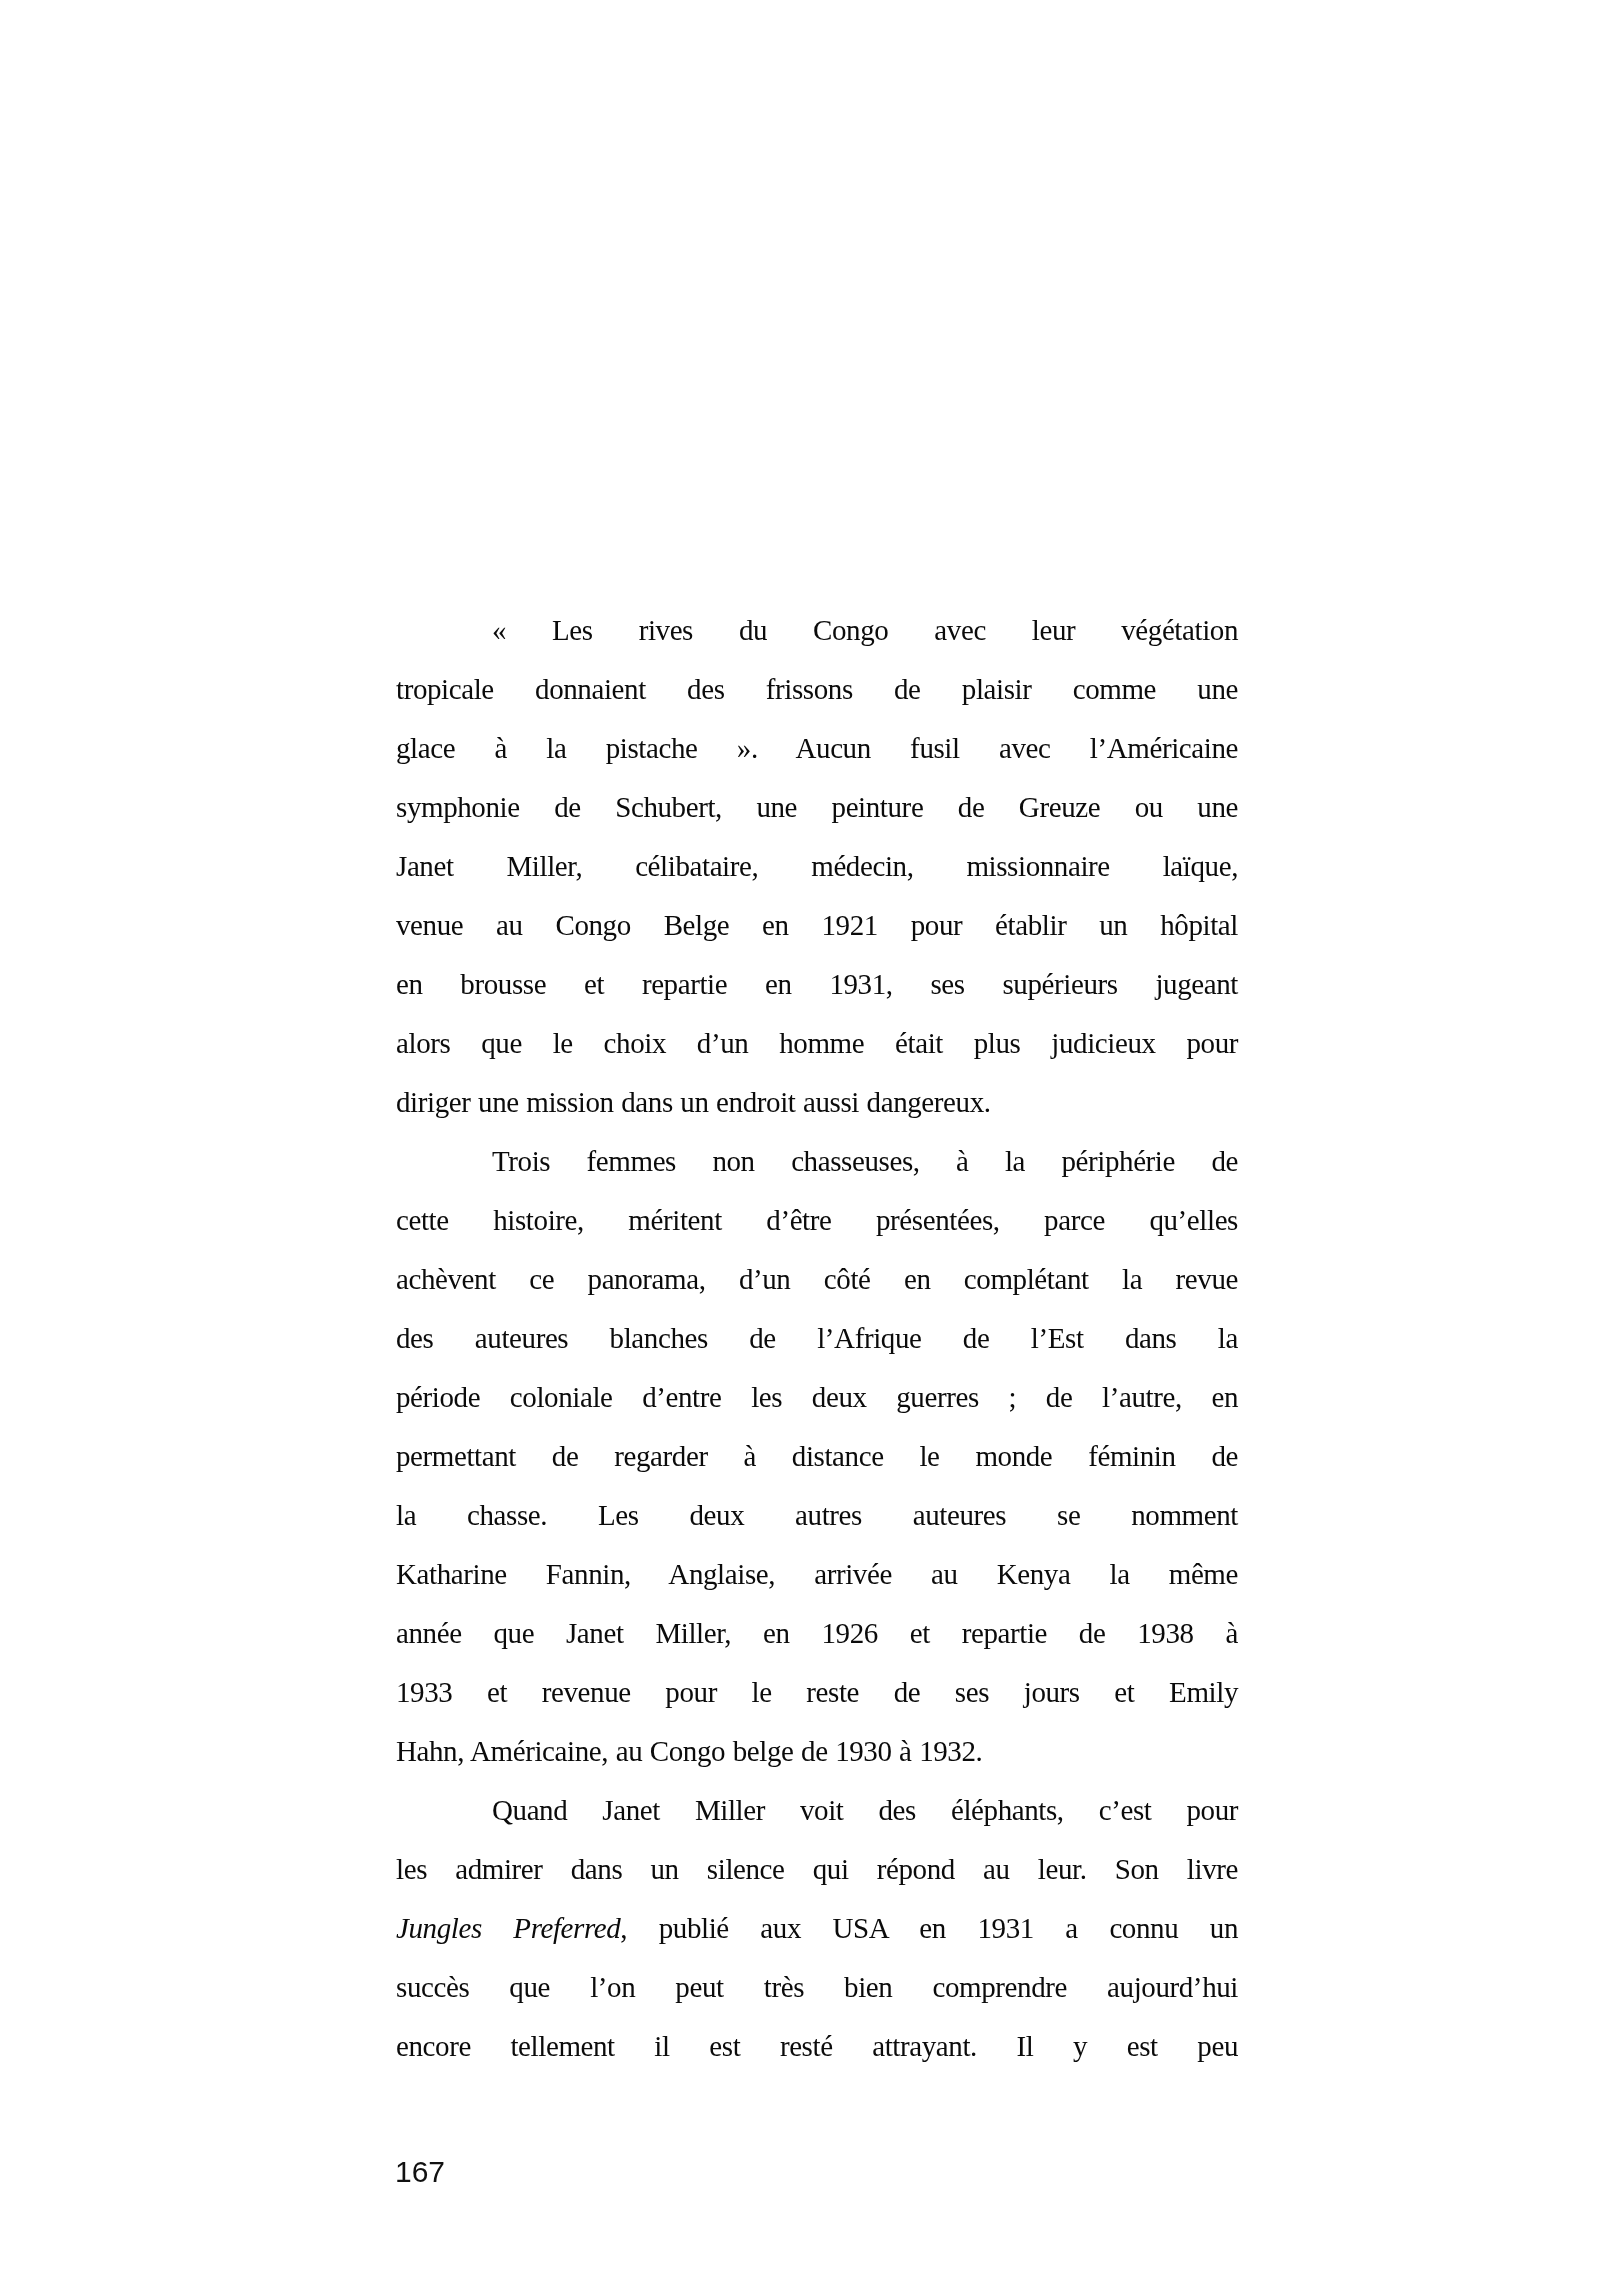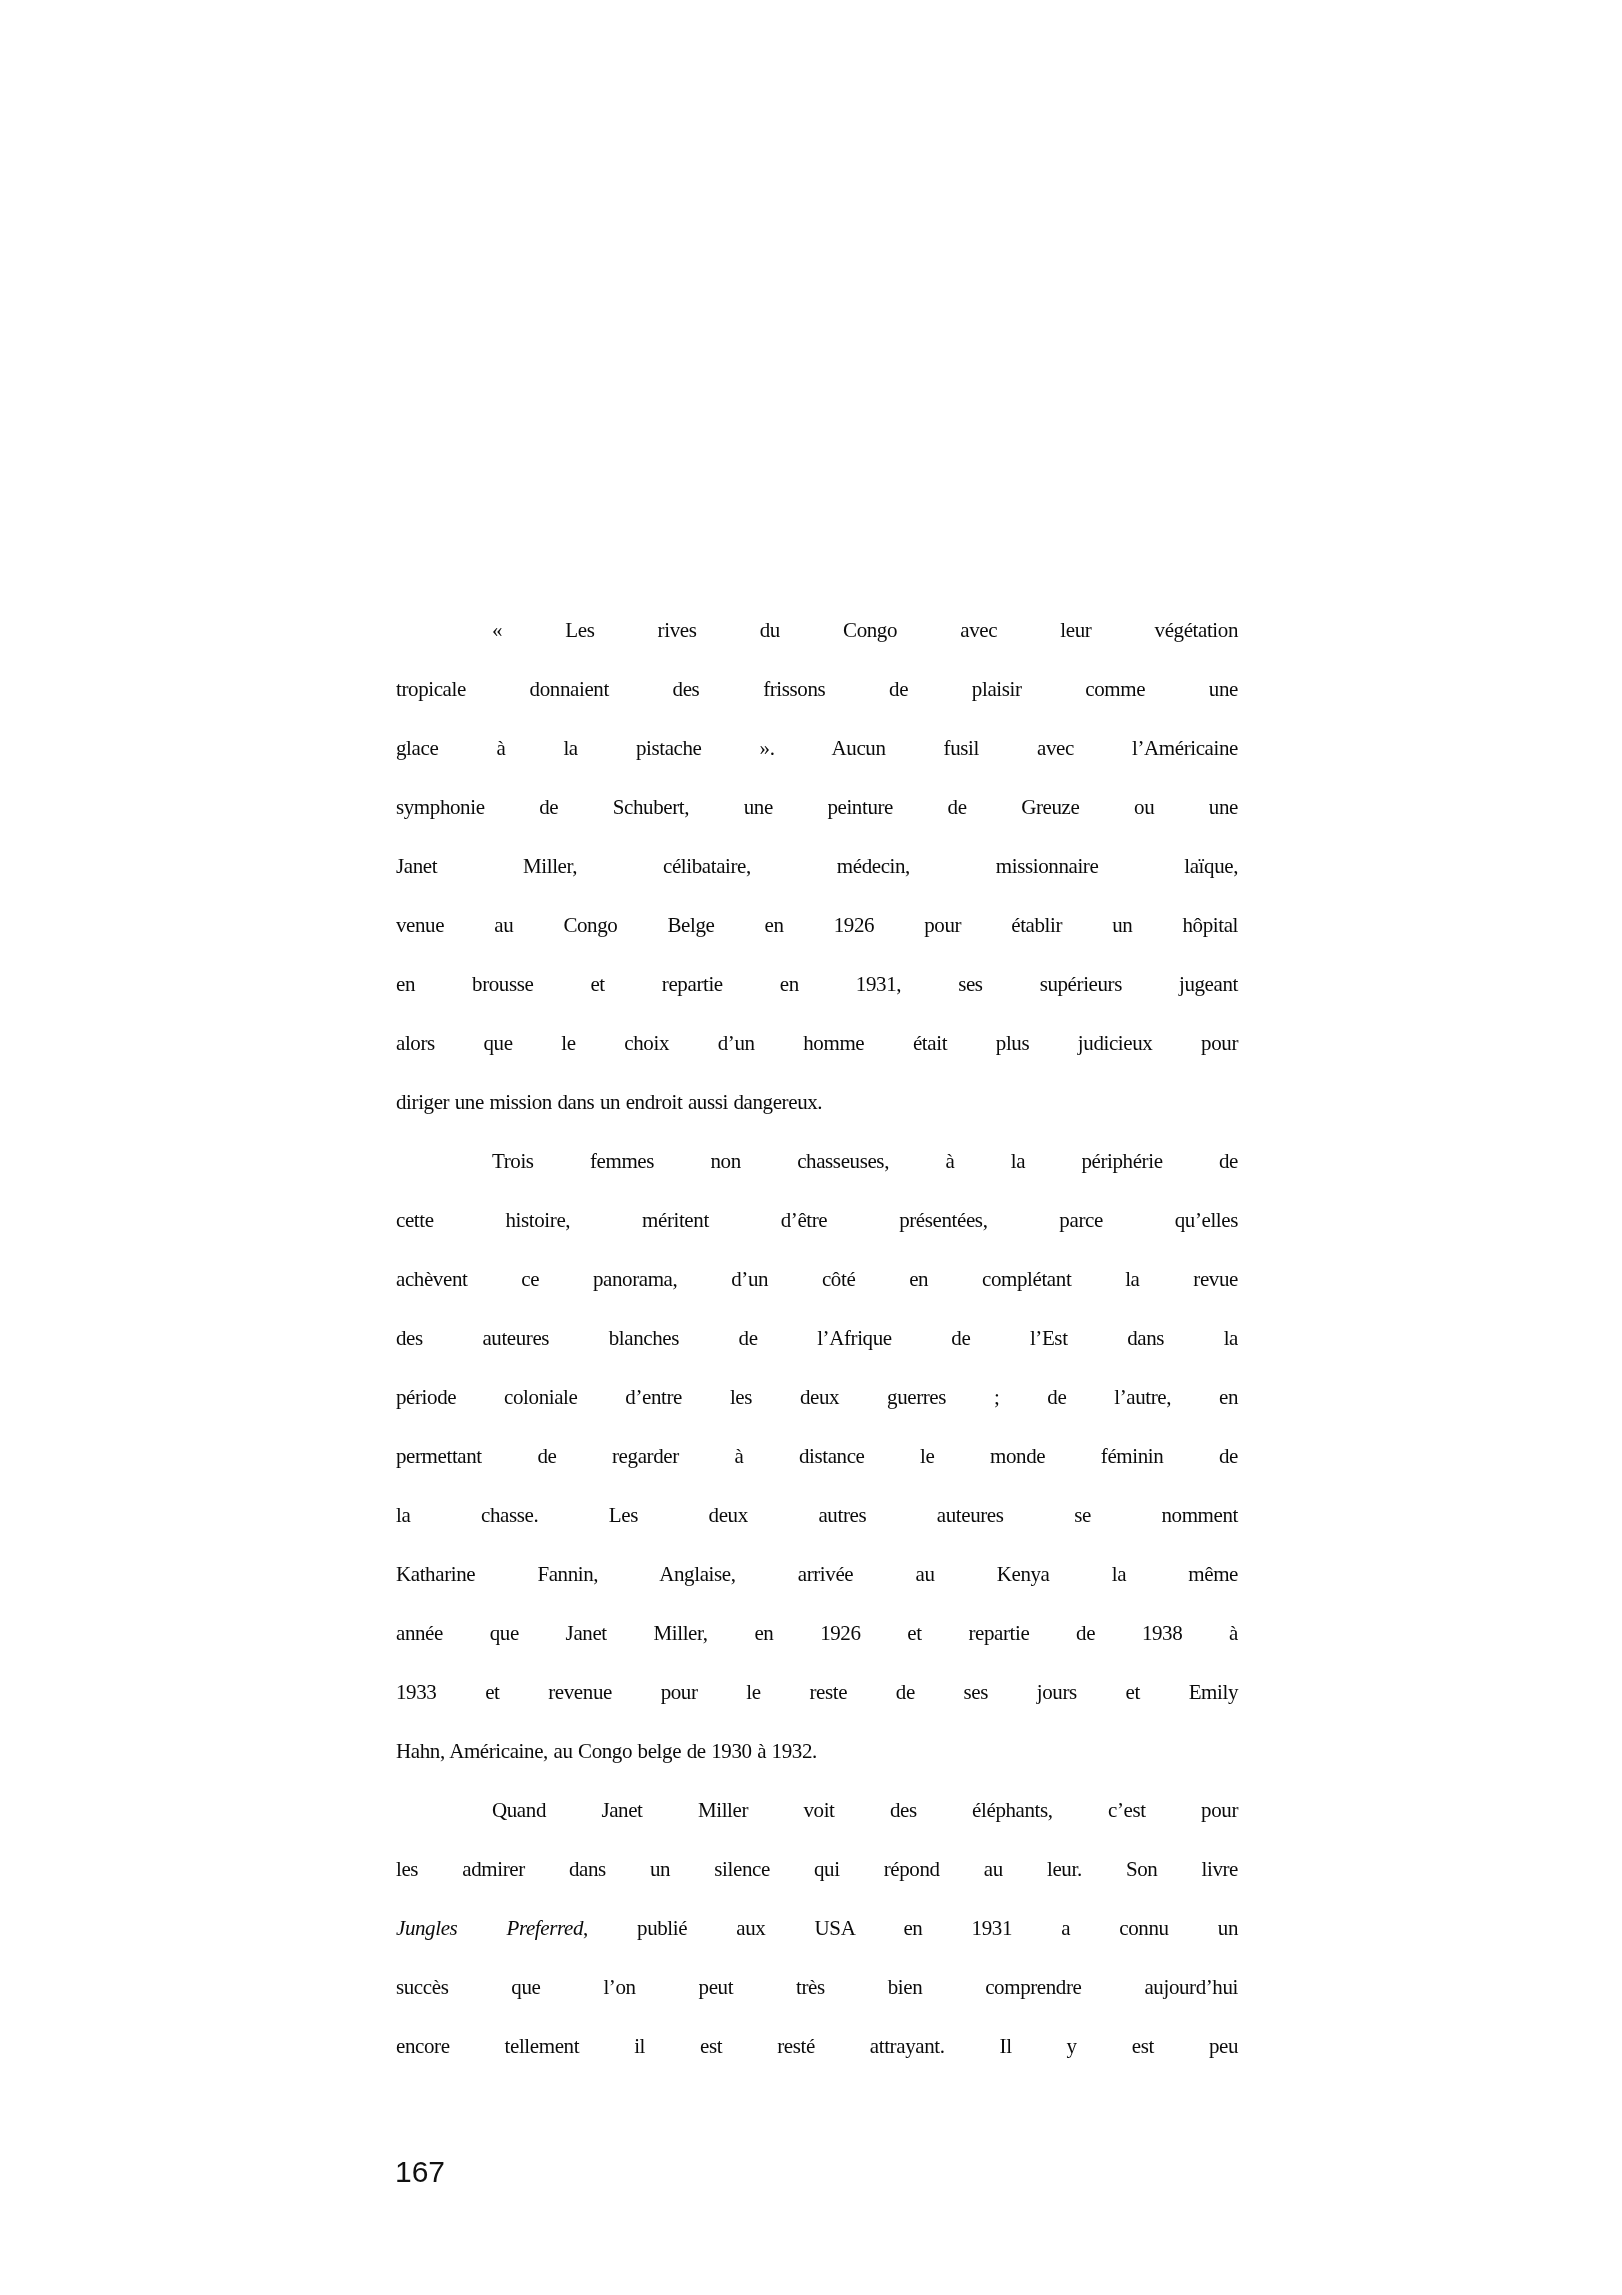--- a/index.html
+++ b/index.html
@@ -20,21 +20,21 @@
     height: 2295px;
     background: #ffffff;
   }
   .text-block {
     position: absolute;
     left: 396px;
     top: 601px;
     width: 842px;
     color: #0b0b0b;
     font-family: "Liberation Serif", "DejaVu Serif", serif;
-    font-size: 21px;
+    font-size: 29px;
     letter-spacing: -0.4px;
     word-spacing: 0.7px;
     hyphens: none;
   }
   .paragraph { margin: 0; padding: 0; }
   .line {
     height: 59px;
     line-height: 59px;
     text-align: justify;
     text-align-last: justify;
@@ -61,21 +61,21 @@
 <body>
 
 <div class="page">
   <section class="text-block">
       <div class="paragraph">
         <div class="line indent"><span>« Les rives du Congo avec leur végétation</span></div>
         <div class="line"><span>tropicale donnaient des frissons de plaisir comme une</span></div>
         <div class="line"><span>glace à la pistache ». Aucun fusil avec l’Américaine</span></div>
         <div class="line"><span>symphonie de Schubert, une peinture de Greuze ou une</span></div>
         <div class="line"><span>Janet Miller, célibataire, médecin, missionnaire laïque,</span></div>
-        <div class="line"><span>venue au Congo Belge en 1926 pour établir un hôpital</span></div>
+        <div class="line"><span>venue au Congo Belge en 1921 pour établir un hôpital</span></div>
         <div class="line"><span>en brousse et repartie en 1931, ses supérieurs jugeant</span></div>
         <div class="line"><span>alors que le choix d’un homme était plus judicieux pour</span></div>
         <div class="line para-end"><span>diriger une mission dans un endroit aussi dangereux.</span></div>
       </div>
       <div class="paragraph">
         <div class="line indent"><span>Trois femmes non chasseuses, à la périphérie de</span></div>
         <div class="line"><span>cette histoire, méritent d’être présentées, parce qu’elles</span></div>
         <div class="line"><span>achèvent ce panorama, d’un côté en complétant la revue</span></div>
         <div class="line"><span>des auteures blanches de l’Afrique de l’Est dans la</span></div>
         <div class="line"><span>période coloniale d’entre les deux guerres ; de l’autre, en</span></div>

